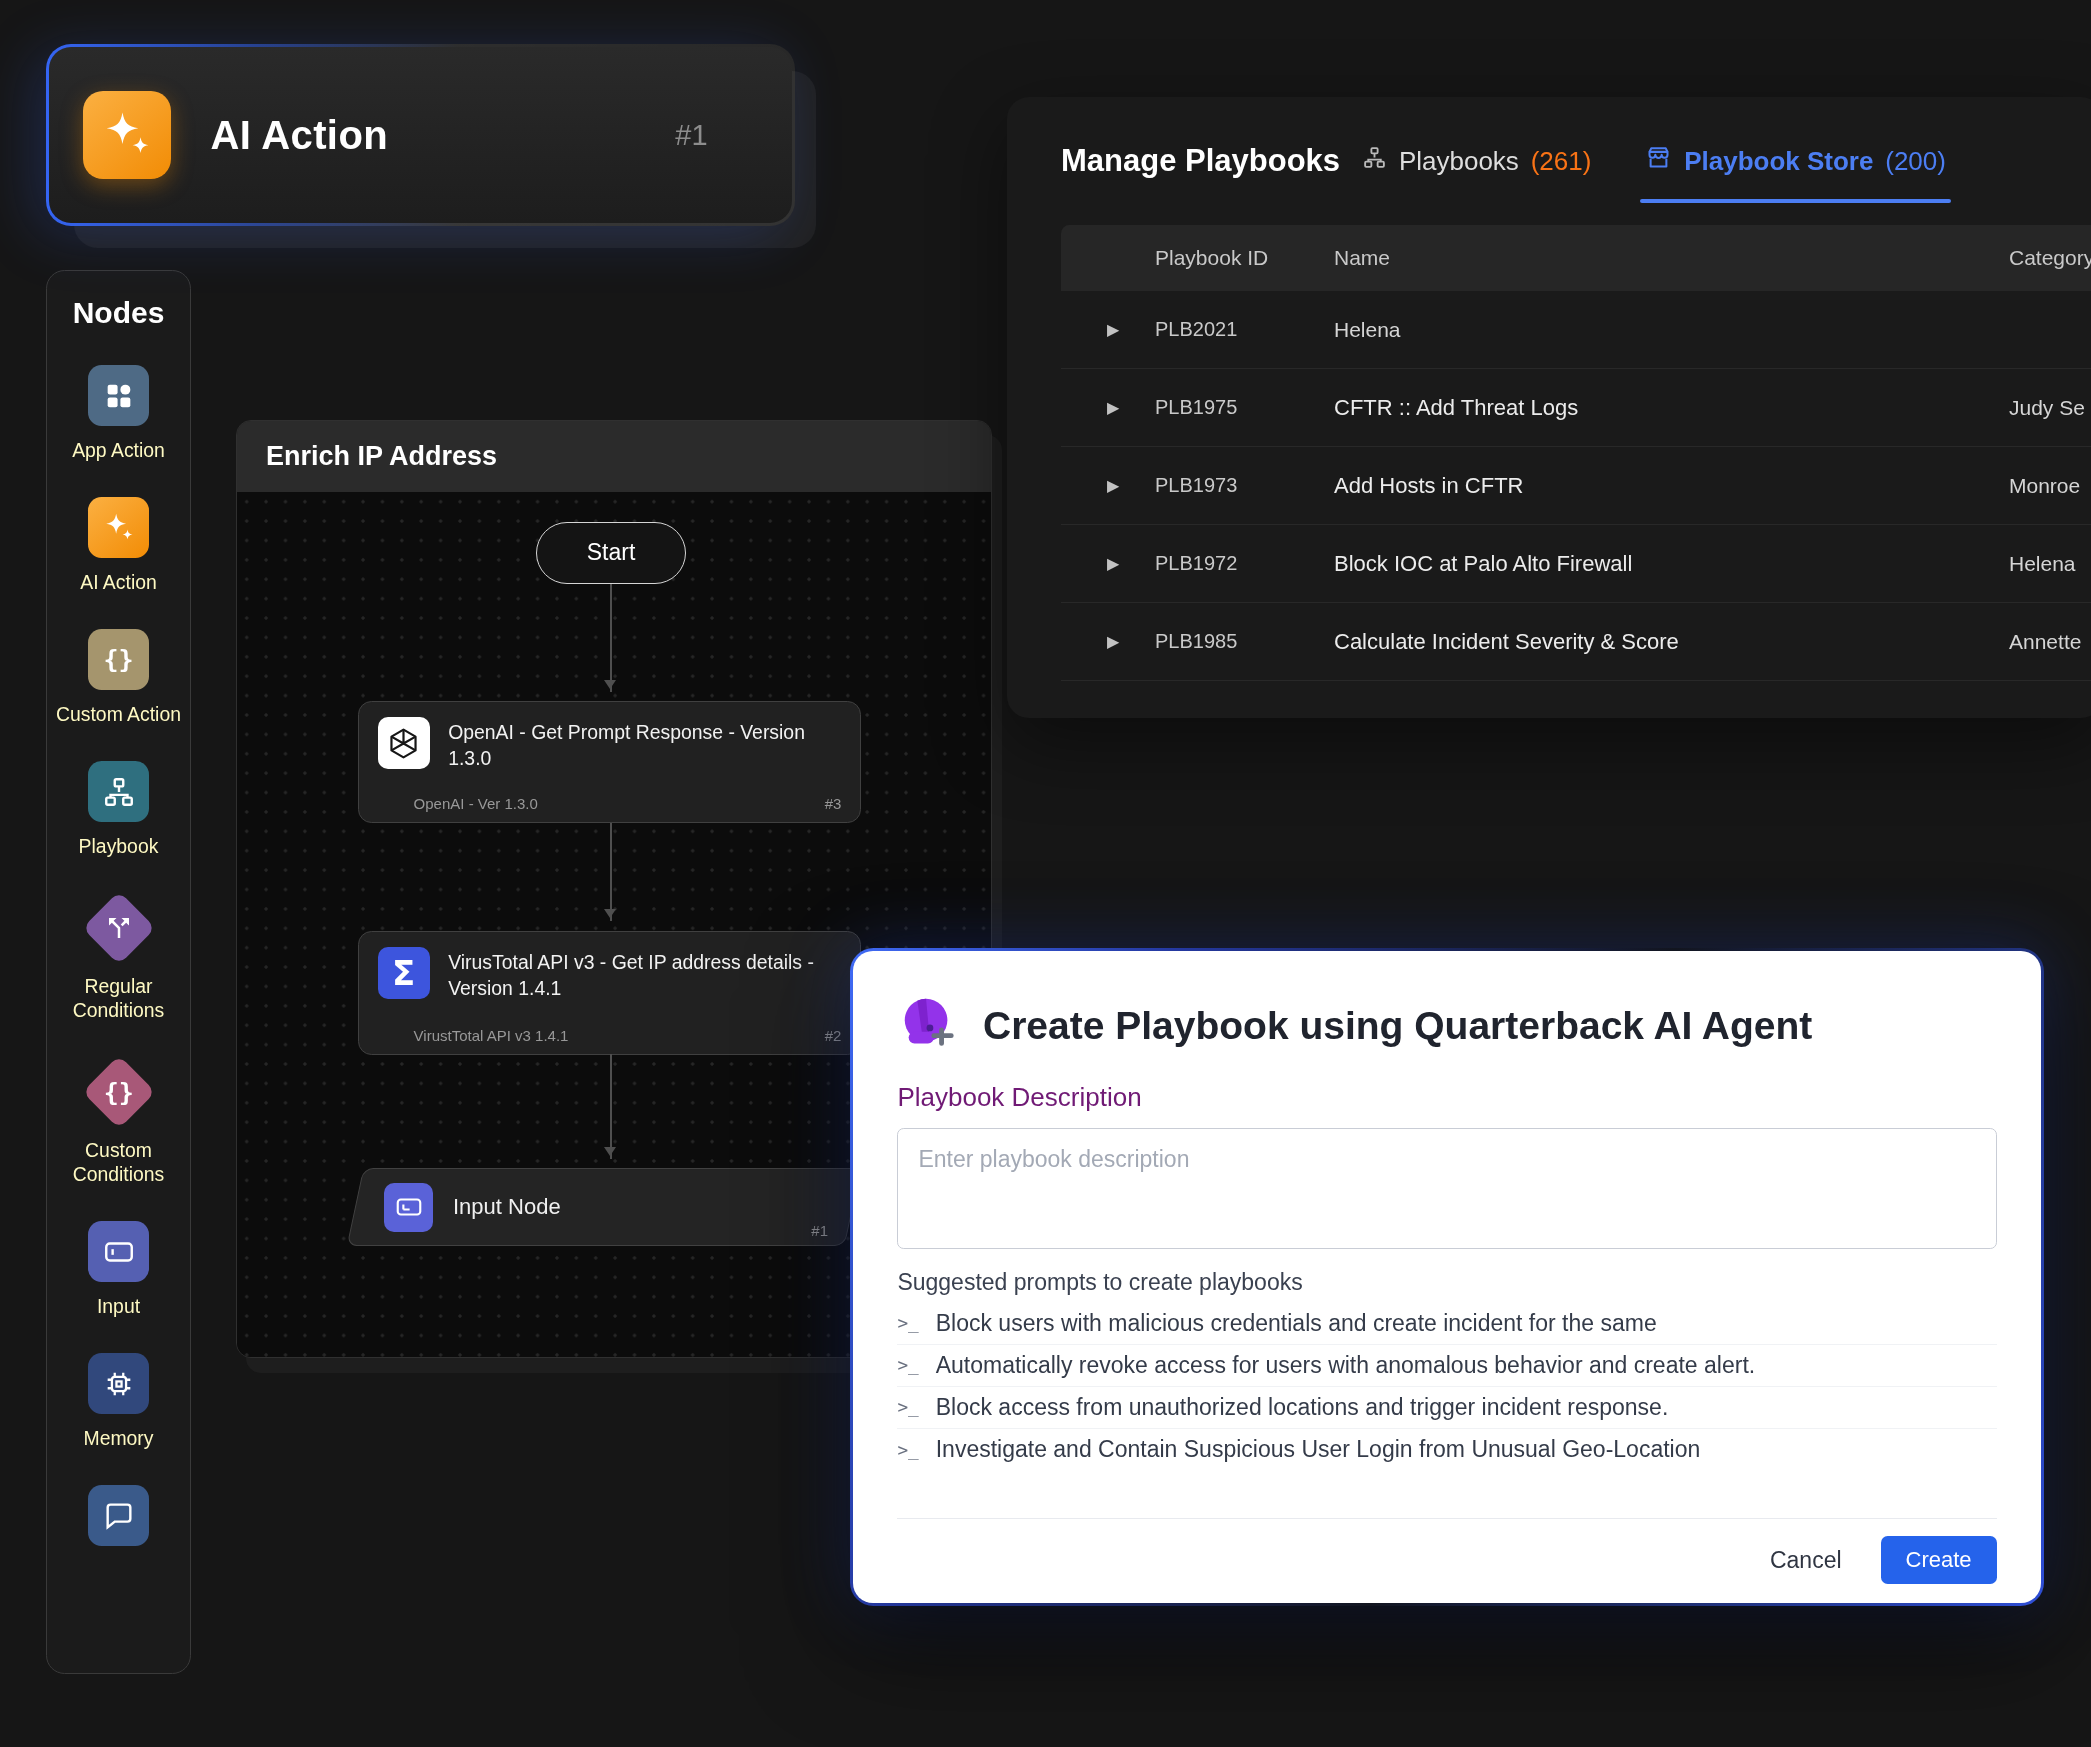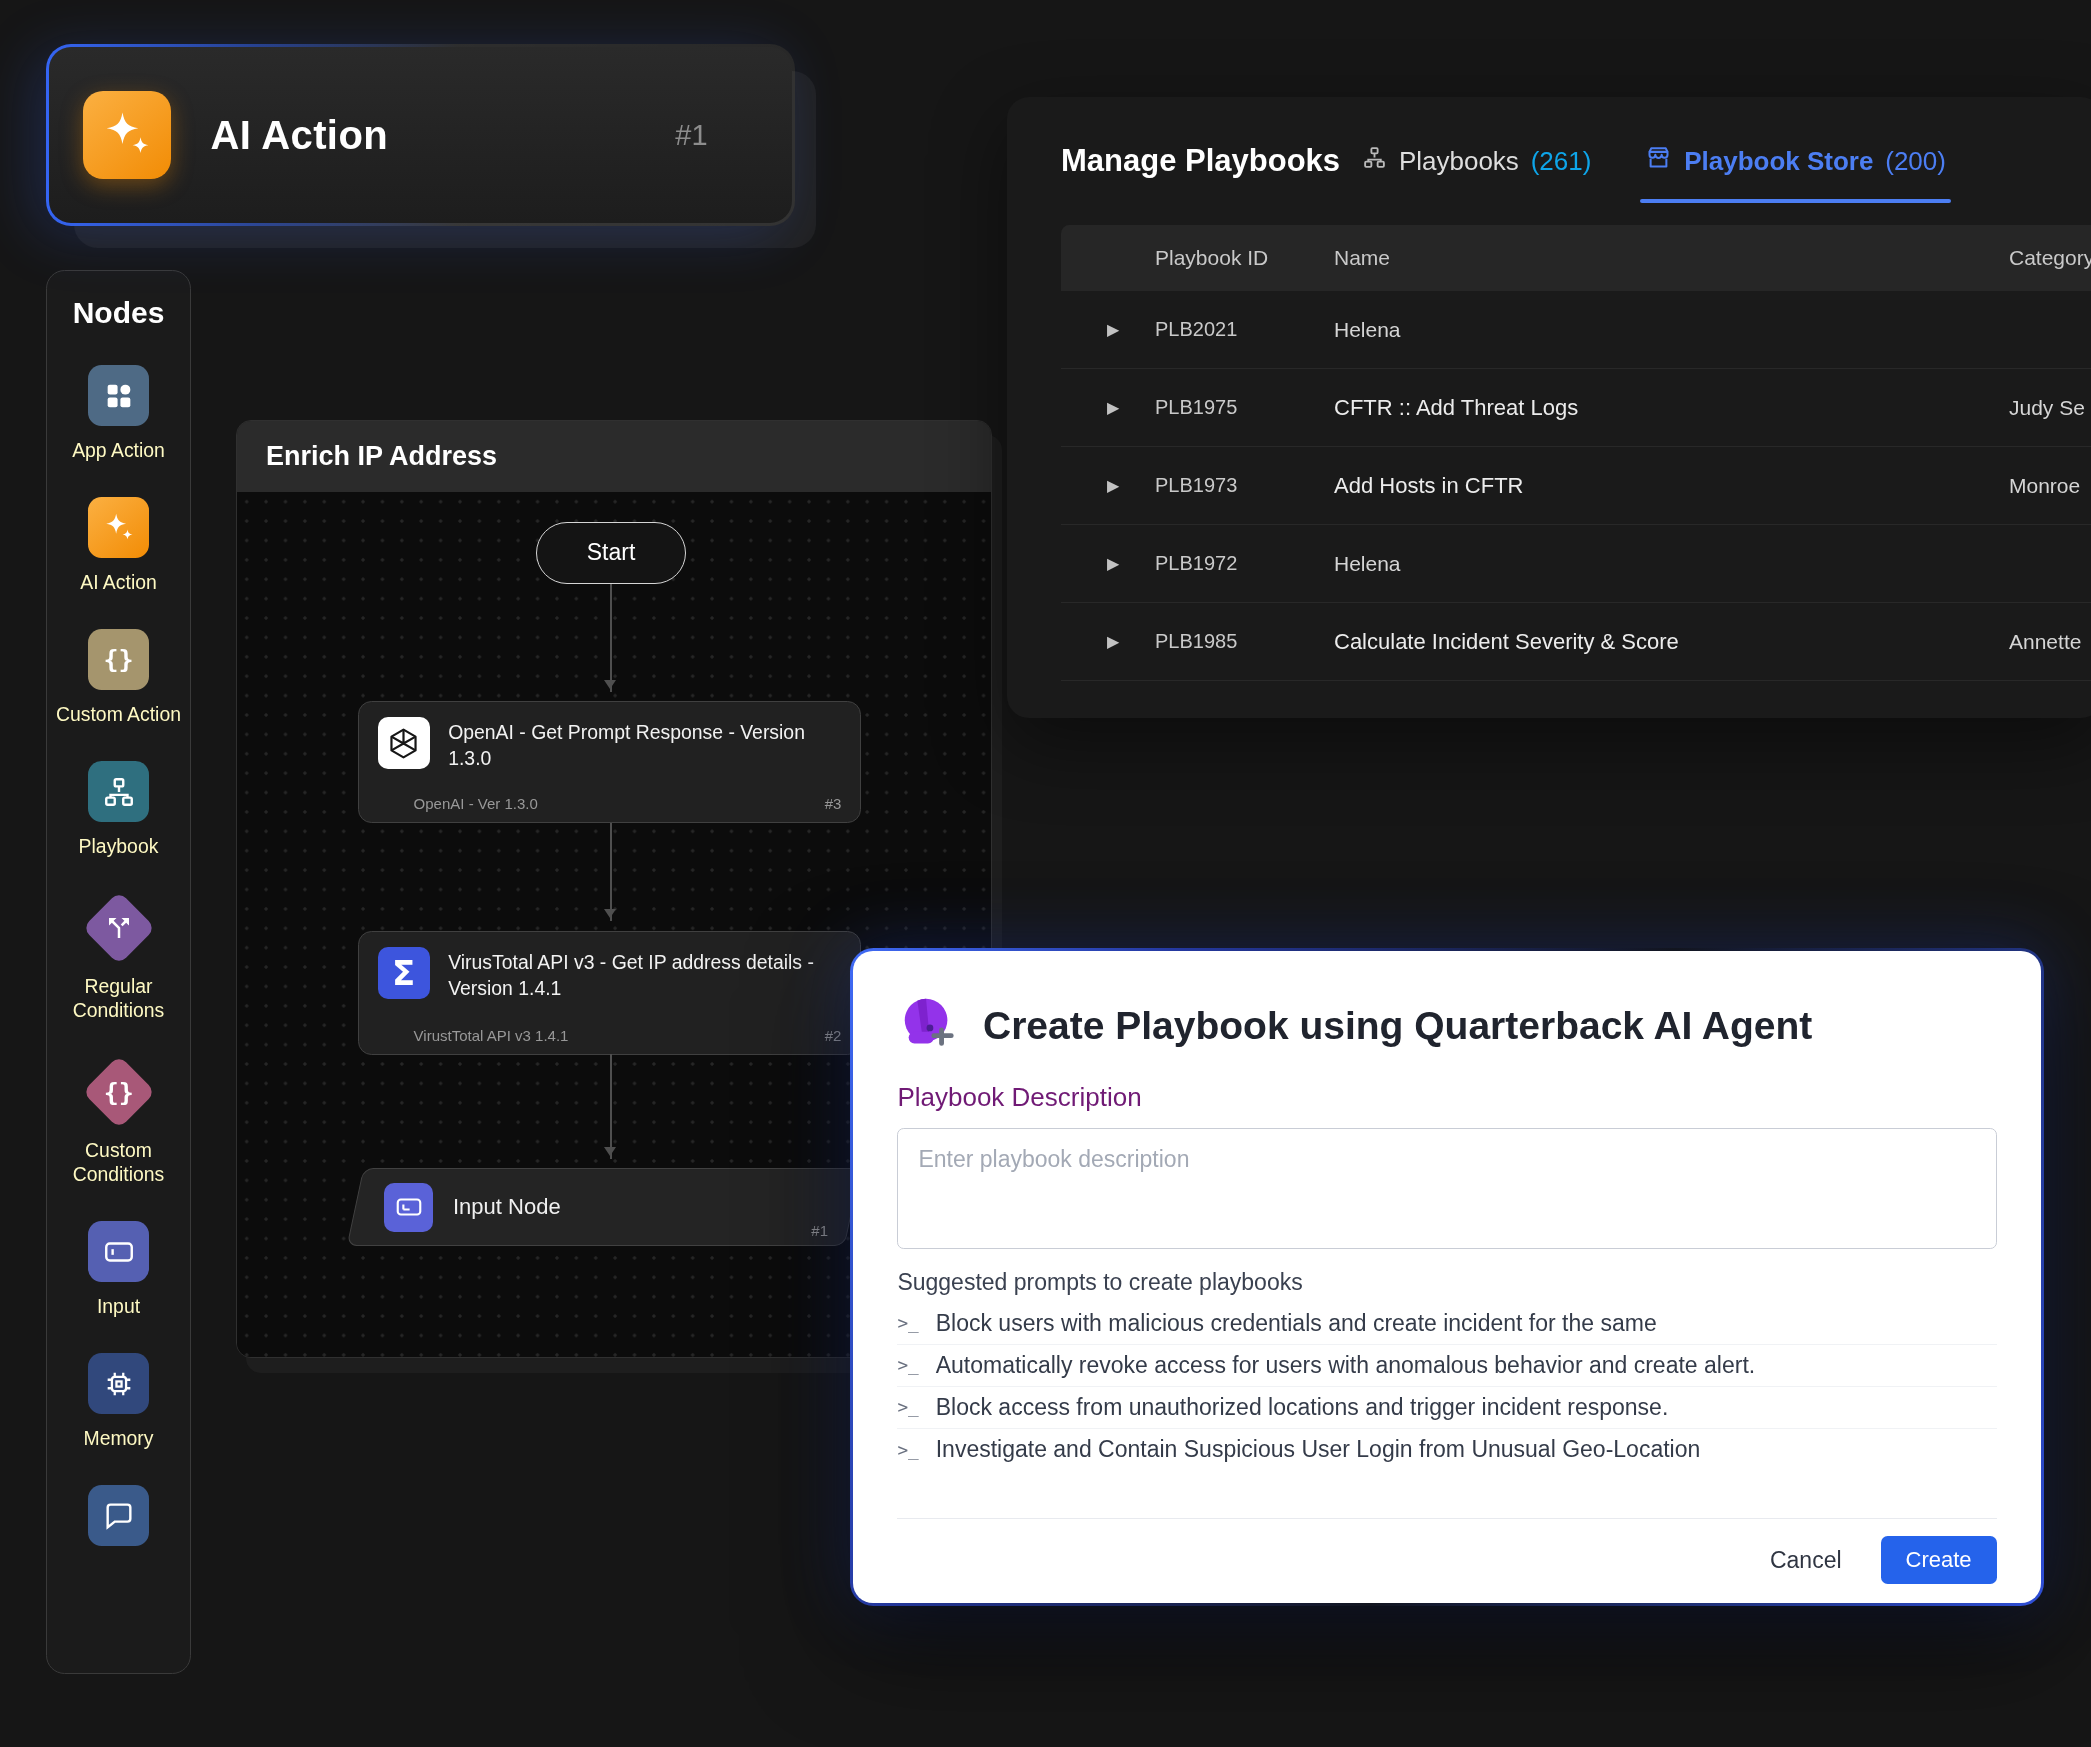--- a/index.html
+++ b/index.html
@@ -89,21 +89,21 @@
 
   
   .pb-panel { position:absolute; left:1007px; top:97px; width:1096px; height:621px;
     background:#1a1a1a; border-radius:22px; z-index:10; box-shadow:0 25px 76px rgba(0,0,0,.45); }
   .pb-header { height:128px; display:flex; align-items:center; padding-left:54px; }
   .pb-title { font-size:31px; font-weight:700; color:#fff; }
   .pb-tabs { display:flex; align-items:center; gap:54px; margin-left:22px; }
   .pb-tab { position:relative; display:flex; align-items:center; gap:11.8px;
     font-size:26px; color:#dedede; background:none; border:none;
     font-family:"Liberation Sans", sans-serif; }
-  .pb-tab .count { color:#0ea5e9; font-weight:400; }
+  .pb-tab .count { color:#f97316; font-weight:400; }
   .pb-tab.active { color:#4c7ef3; font-weight:700; }
   .pb-tab.active .count { color:#4c7ef3; }
   .pb-tab.active::after { content:''; position:absolute; left:-5px; right:-5px; bottom:-25px;
     height:4.2px; border-radius:3.4px; background:#4c7ef3; }
   .pb-table { margin-left:54px; }
   .pb-thead { display:grid; grid-template-columns:48px 179px 675px 1fr; padding-left:46px;
     height:66px; align-items:center; background:#262626; border-radius:8.4px 0 0 0;
     font-size:21px; color:#c9c9c9; }
   .pb-row { display:grid; grid-template-columns:48px 179px 675px 1fr; padding-left:46px;
     height:78px; align-items:center; border-bottom:1.7px solid #282828; }
@@ -355,20 +355,21 @@
     </div>
     <div class="pb-row">
       <button class="expander"></button>
       <span class="pid">PLB1973</span>
       <span class="pname">Add Hosts in CFTR</span>
       <span class="pcat">Monroe</span>
     </div>
     <div class="pb-row">
       <button class="expander"></button>
       <span class="pid">PLB1972</span>
+      <span class="pname">Block IOC at Palo Alto Firewall</span>
       <span class="pcat">Helena</span>
     </div>
     <div class="pb-row">
       <button class="expander"></button>
       <span class="pid">PLB1985</span>
       <span class="pname">Calculate Incident Severity &amp; Score</span>
       <span class="pcat">Annette</span>
     </div>
   </div>
 </div>

